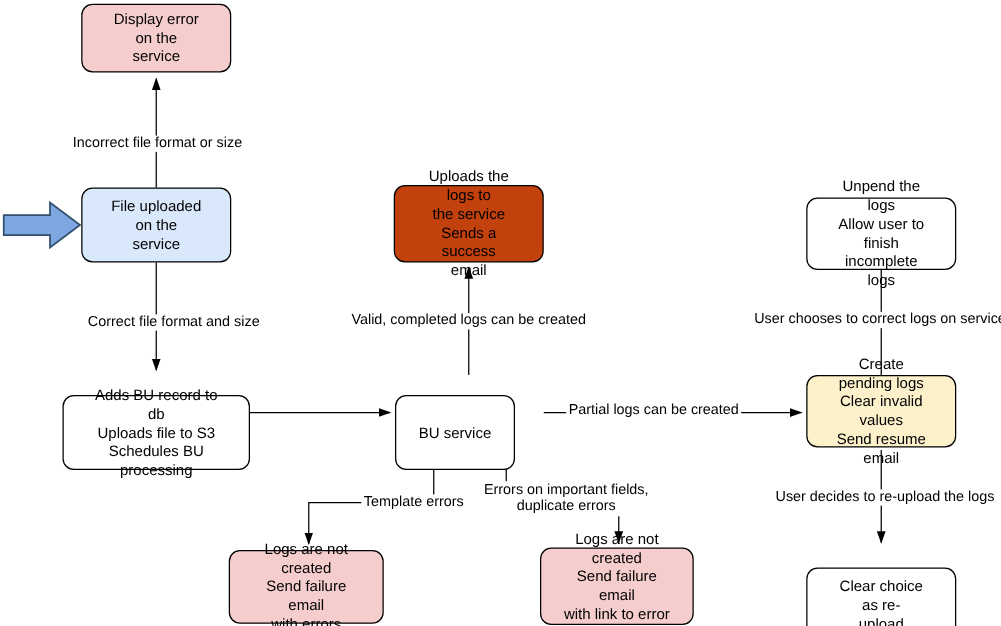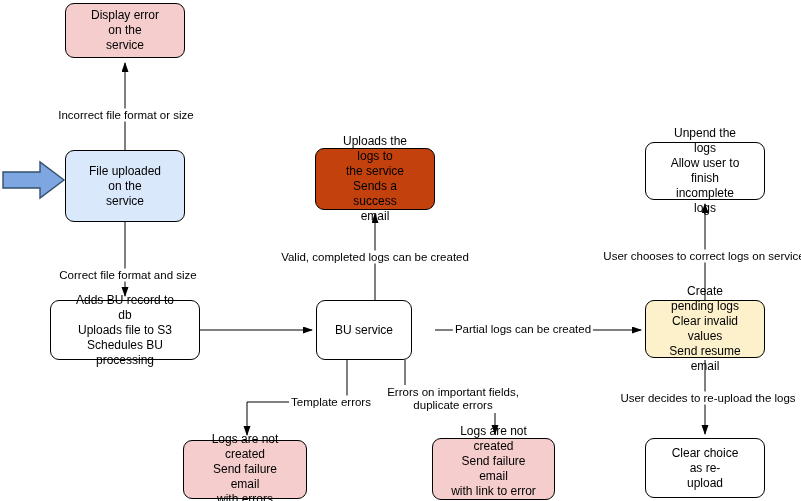--- a/index.html
+++ b/index.html
@@ -28,21 +28,21 @@
     text-align: center;
     font-size: 12px;
     line-height: 15px;
     white-space: pre-line;
     padding: 2px 18px;
   }
   .node.red    { background: #f5cdcd; }
   .node.blue   { background: #dae8fc; }
   .node.green  { background: #c2410c; }
   .node.yellow { background: #fdf1cc; }
-  .node.white  { background: #ffffff; }
+  .node.white  { background: #ffffff; margin-top: 16px; }
   .edge-label {
     position: absolute;
     transform: translate(-50%, -50%);
     background: #ffffff;
     font-size: 11.5px;
     line-height: 13px;
     white-space: nowrap;
     text-align: center;
     padding: 0 2px;
   }
@@ -69,21 +69,21 @@
     <path d="M405,360 L405,385" stroke="#000" stroke-width="1" fill="none"></path>
     <path d="M495,413 L495,434" stroke="#000" stroke-width="1" fill="none" marker-end="url(#arrowhead)"></path>
     <path d="M705,300 L705,204" stroke="#000" stroke-width="1" fill="none" marker-end="url(#arrowhead)"></path>
     <path d="M705,360 L705,434" stroke="#000" stroke-width="1" fill="none" marker-end="url(#arrowhead)"></path>
 
     <polygon points="3,172 40,172 40,162 64,180 40,198 40,188 3,188" fill="#7ea6e0" stroke="#32506e" stroke-width="1.4"></polygon>
   </svg>
 
   <div class="node red" style="left:65px;  top:3px;   width:120px; height:55px;">Display error on the
 service</div>
-  <div class="node blue" style="left:65px;  top:150px; width:120px; height:72px;">File uploaded on the
+  <div class="node blue" style="left:65px;  top:150px; width:120px; height:60px;">File uploaded on the
 service</div>
   <div class="node white" style="left:50px;  top:300px; width:150px; height:60px;">Adds BU record to db
 Uploads file to S3
 Schedules BU processing</div>
   <div class="node green" style="left:315px; top:148px; width:120px; height:62px;">Uploads the logs to
 the service
 Sends a success
 email</div>
   <div class="node white" style="left:316px; top:300px; width:96px; height:60px;">BU service</div>
   <div class="node yellow" style="left:645px; top:300px; width:120px; height:58px;">Create pending logs
@@ -96,21 +96,21 @@
 upload</div>
   <div class="node red" style="left:183px; top:440px; width:124px; height:59px;">Logs are not created
 Send failure email
 with errors</div>
   <div class="node red" style="left:432px; top:438px; width:123px; height:62px;">Logs are not created
 Send failure email
 with link to error
 summary</div>
 
   <div class="edge-label" style="left:126px; top:115px;">Incorrect file format or size</div>
-  <div class="edge-label" style="left:128px; top:258px;margin-top:17px;">Correct file format and size</div>
+  <div class="edge-label" style="left:139px; top:258px;">Correct file format and size</div>
   <div class="edge-label" style="left:375px; top:257px;">Valid, completed logs can be created</div>
   <div class="edge-label" style="left:523px; top:329px;">Partial logs can be created</div>
   <div class="edge-label" style="left:331px; top:402px;">Template errors</div>
   <div class="edge-label multiline" style="left:453px; top:399px;">Errors on important fields,
 duplicate errors</div>
   <div class="edge-label" style="left:704px; top:256px;">User chooses to correct logs on service</div>
   <div class="edge-label" style="left:708px; top:398px;">User decides to re-upload the logs</div>
 
 </div>
 

